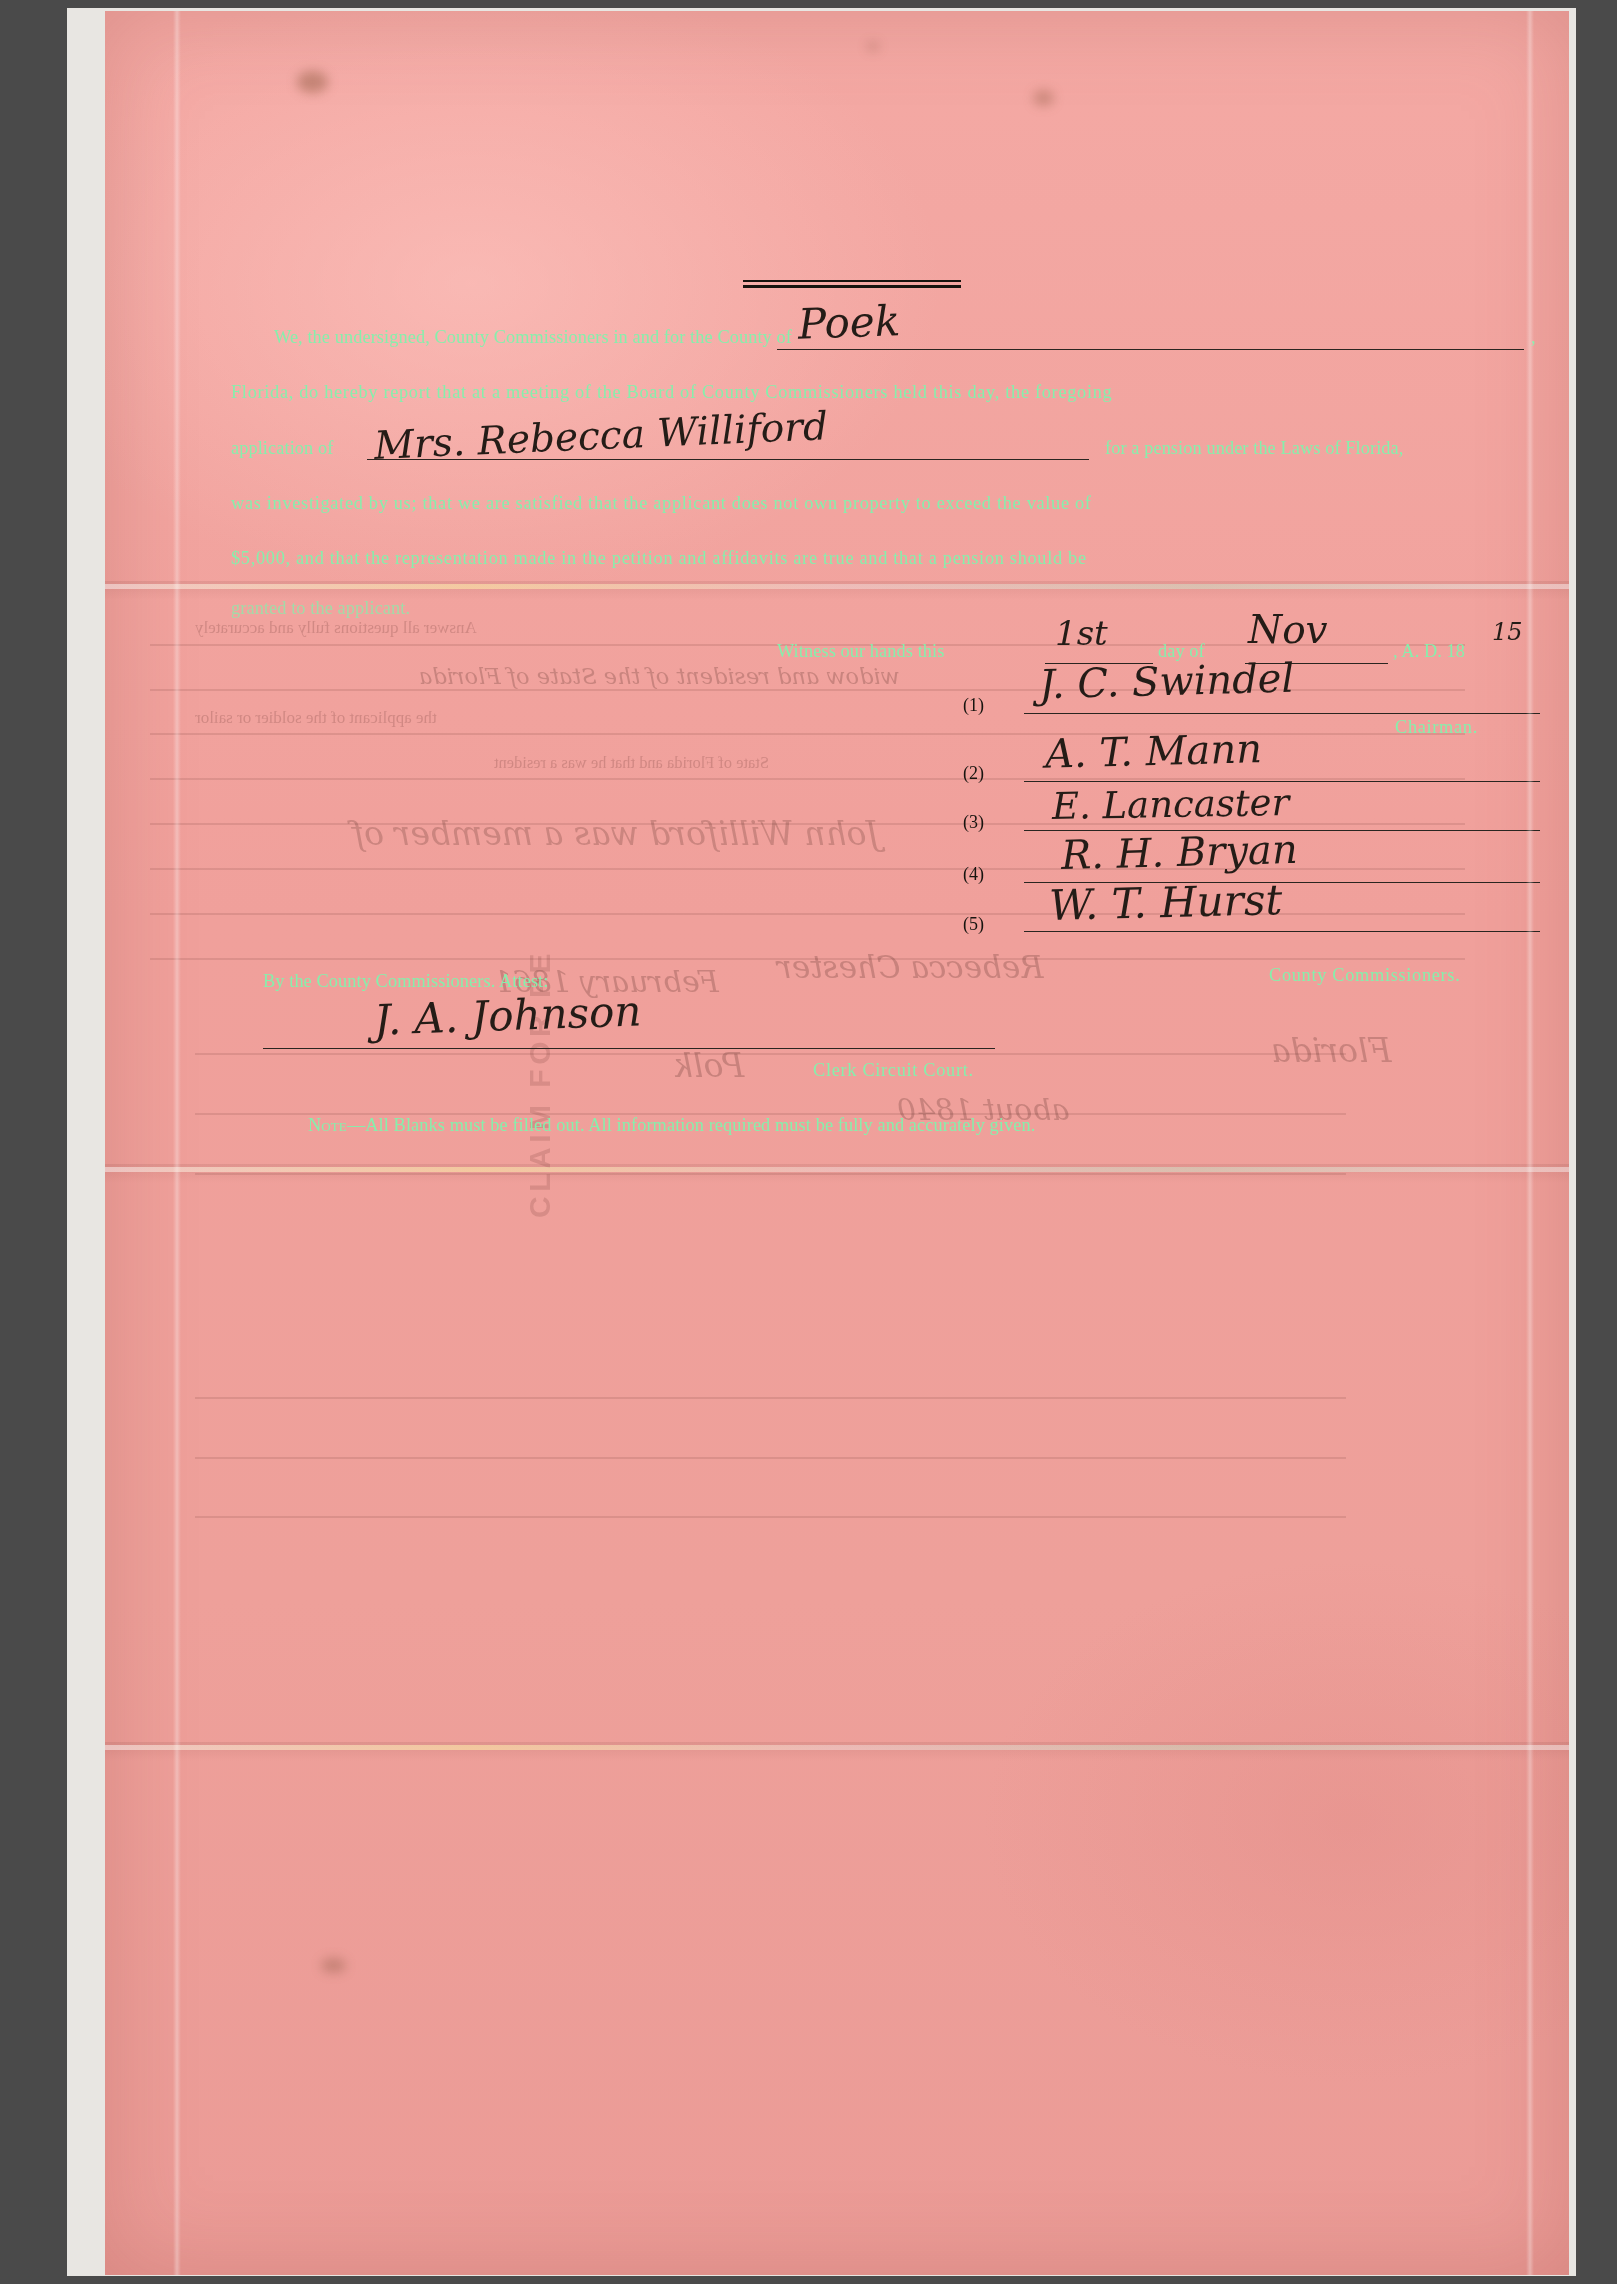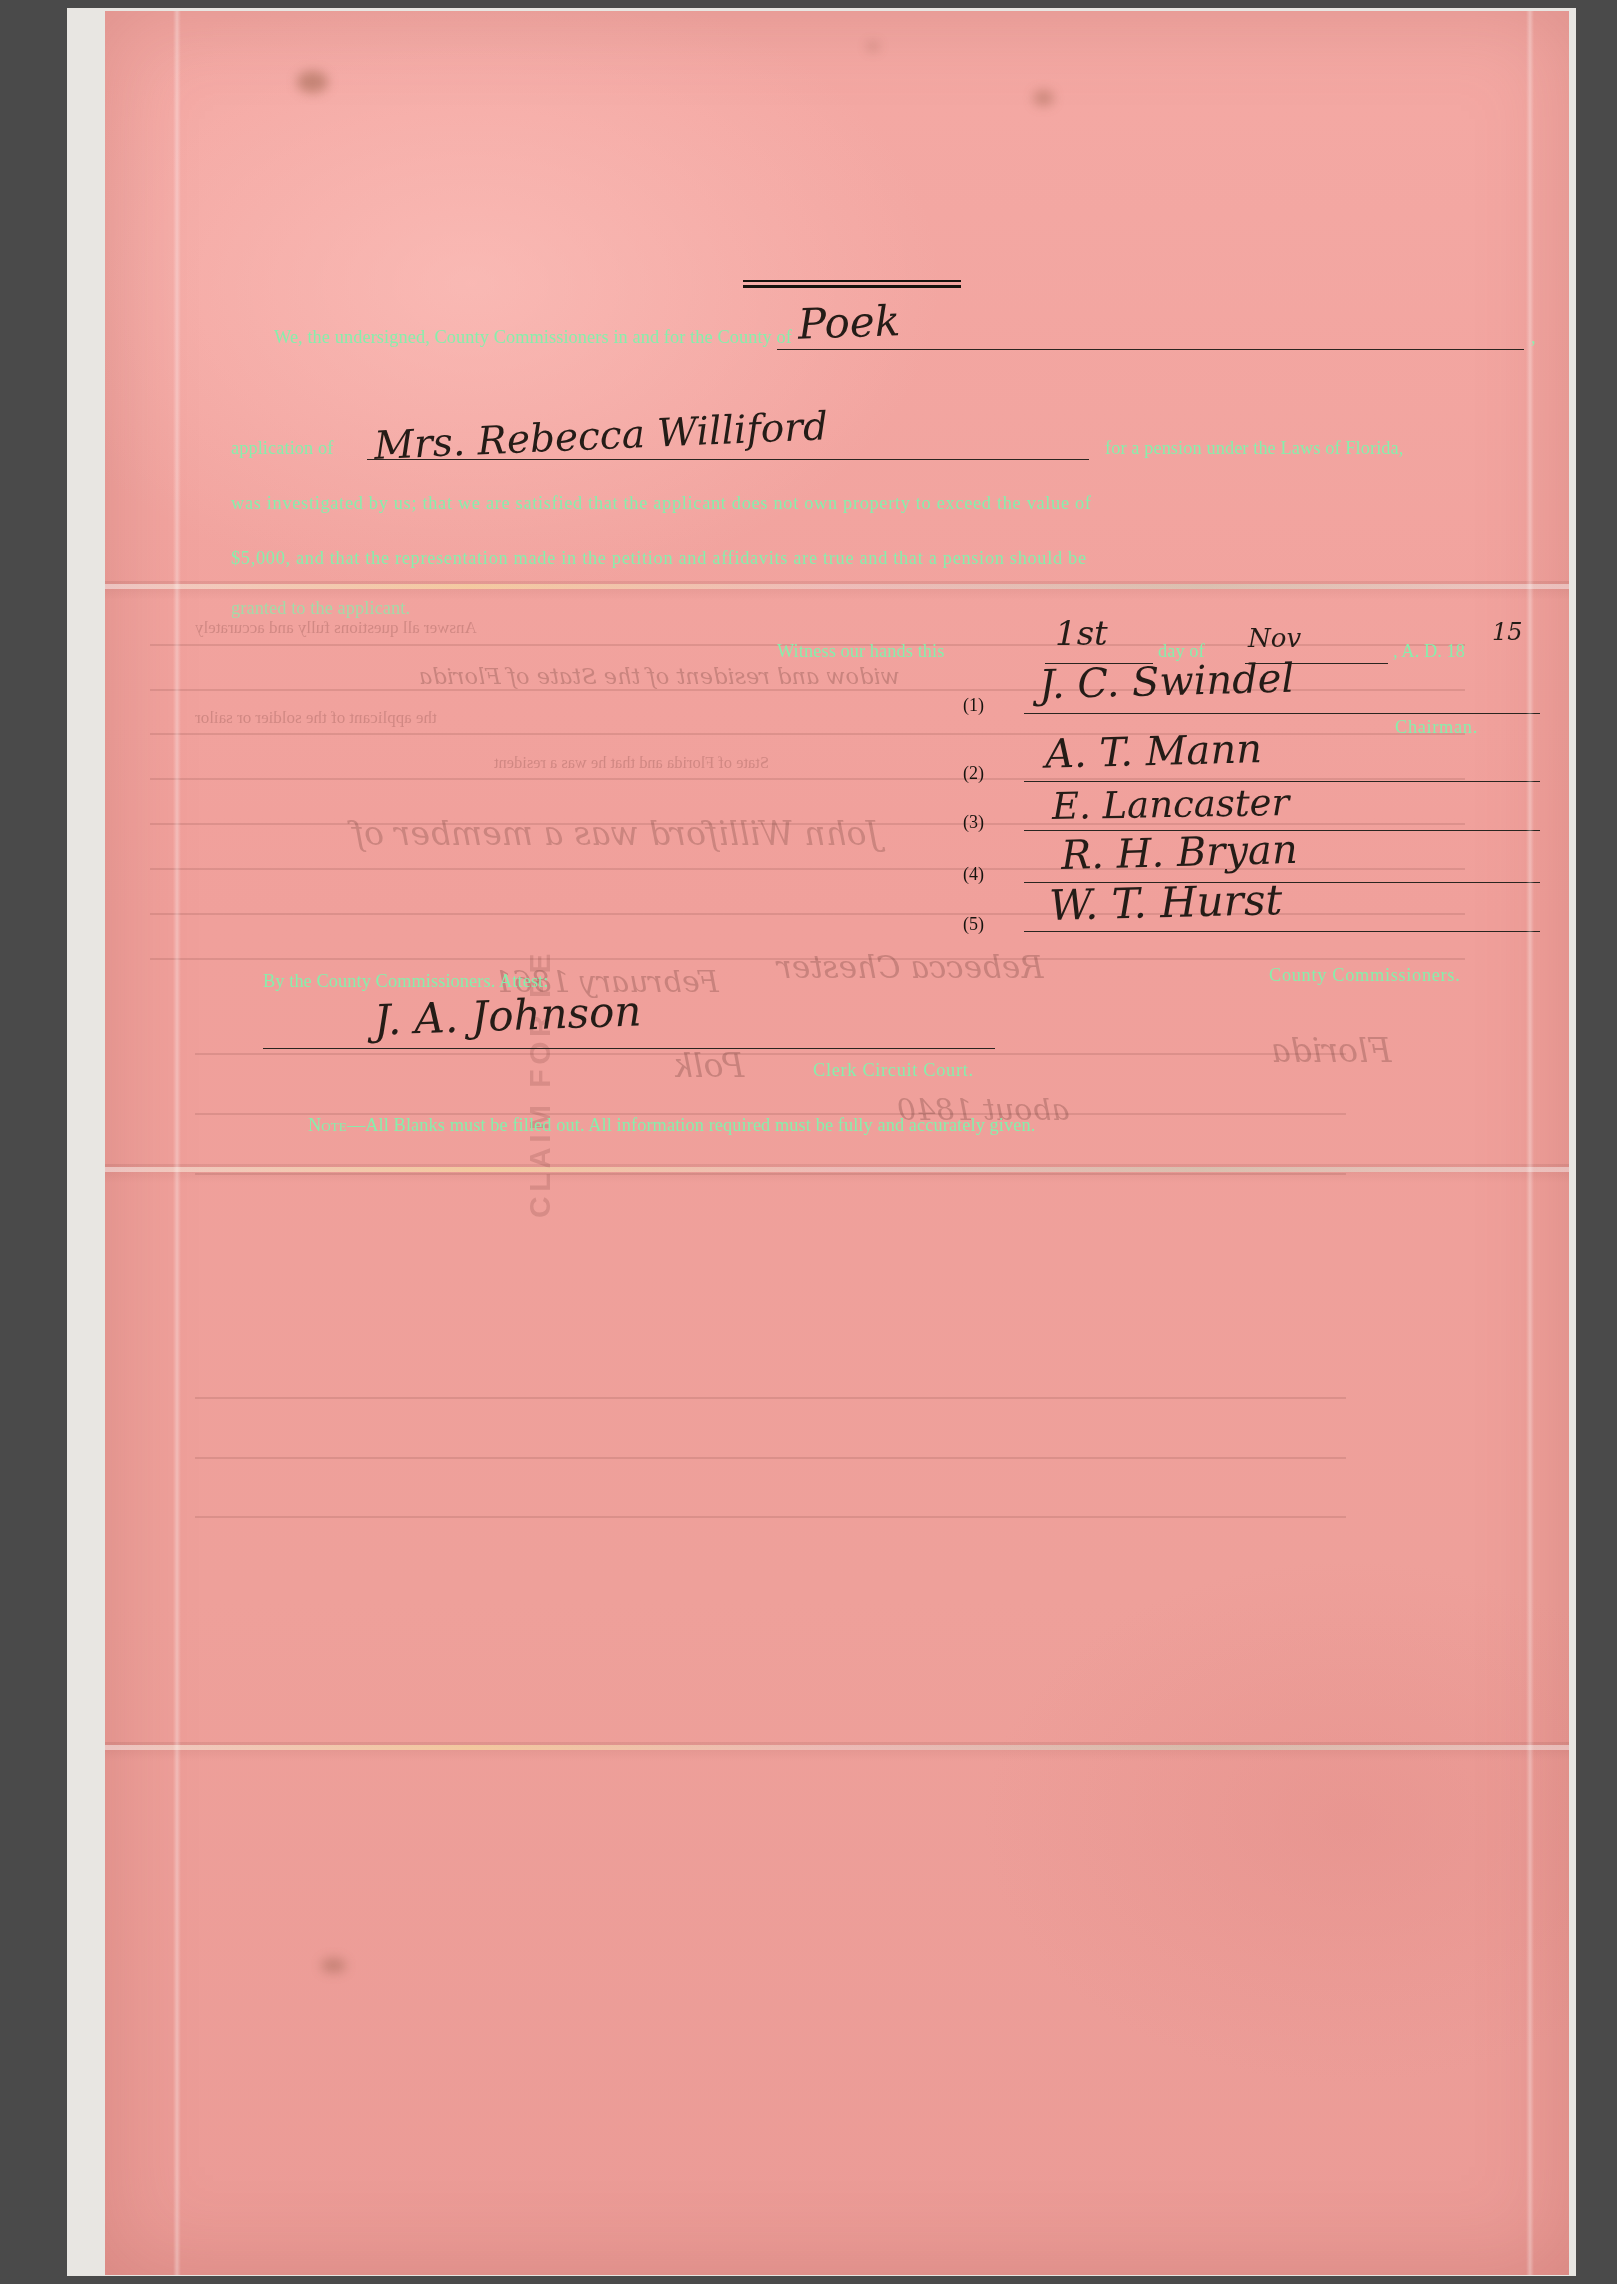--- a/index.html
+++ b/index.html
@@ -117,36 +117,37 @@
     <div class="rule">
         <div></div>
         <div></div>
       </div>
 
     <div class="ln" style="left:169px;top:316px;">We, the undersigned, County Commissioners in and for the County of</div>
     <div class="ul" style="left:672px;top:338px;width:747px;"></div>
     <div class="hand" style="left:693px;top:287px;font-size:42px;transform:rotate(-2deg);">Poek</div>
     <div class="ln" style="left:1426px;top:316px;">,</div>
 
+    <div class="ln" style="left:126px;top:371px;letter-spacing:0.7px;">Florida, do hereby report that at a meeting of the Board of County Commissioners held this day, the foregoing</div>
 
     <div class="ln" style="left:126px;top:427px;text-align:center;">application of</div>
     <div class="ul" style="left:262px;top:448px;width:722px;"></div>
     <div class="hand" style="left:269px;top:402px;font-size:39px;transform:rotate(-2.5deg);">Mrs. Rebecca Williford</div>
     <div class="ln" style="left:1000px;top:427px;">for a pension under the Laws of Florida,</div>
 
     <div class="ln" style="left:126px;top:482px;letter-spacing:0.7px;">was investigated by us; that we are satisfied that the applicant does not own property to exceed the value of</div>
     <div class="ln" style="left:126px;top:537px;letter-spacing:0.7px;">$5,000, and that the representation made in the petition and affidavits are true and that a pension should be</div>
     <div class="ln" style="left:126px;top:587px;opacity:.72;">granted to the applicant.</div>
 
     <div class="ln" style="left:672px;top:630px;">Witness our hands this</div>
     <div class="ul" style="left:940px;top:652px;width:108px;"></div>
     <div class="hand" style="left:950px;top:602px;font-size:34px;">1st</div>
     <div class="ln" style="left:1053px;top:630px;">day of</div>
     <div class="ul" style="left:1140px;top:652px;width:143px;"></div>
-    <div class="hand" style="left:1143px;top:596px;font-size:26px;margin-top:16px;">Nov</div>
+    <div class="hand" style="left:1143px;top:596px;font-size:39px;">Nov</div>
     <div class="ln" style="left:1288px;top:630px;">, A. D. 18</div>
     <div class="hand" style="left:1387px;top:607px;font-size:24px;">15</div>
 
     <div class="num" style="left:858px;top:684px;">(1)</div>
     <div class="ul" style="left:919px;top:702px;width:516px;"></div>
     <div class="hand" style="left:934px;top:647px;font-size:40px;transform:rotate(-1.5deg);">J. C. Swindel</div>
     <div class="ln" style="left:1290px;top:706px;letter-spacing:0.7px;">Chairman.</div>
 
     <div class="num" style="left:858px;top:752px;">(2)</div>
     <div class="ul" style="left:919px;top:770px;width:516px;"></div>

